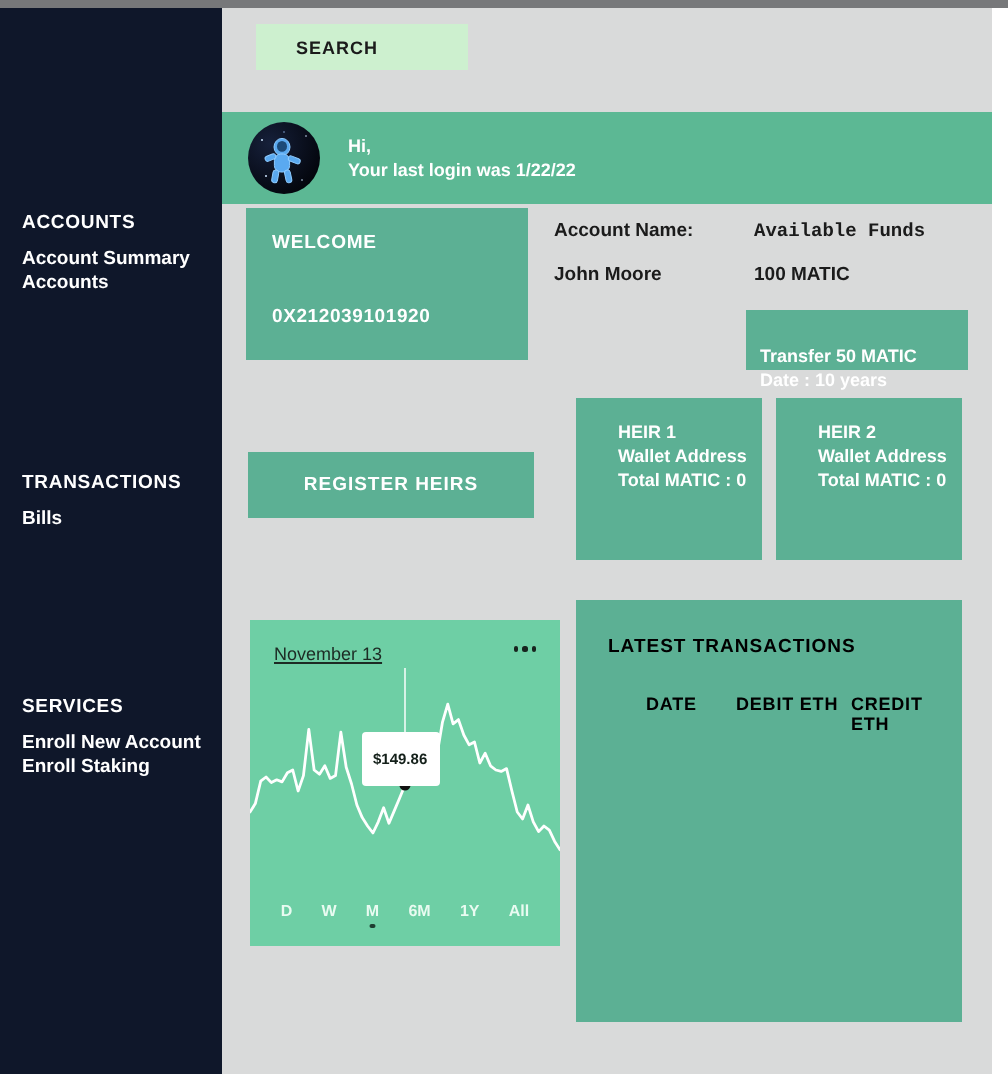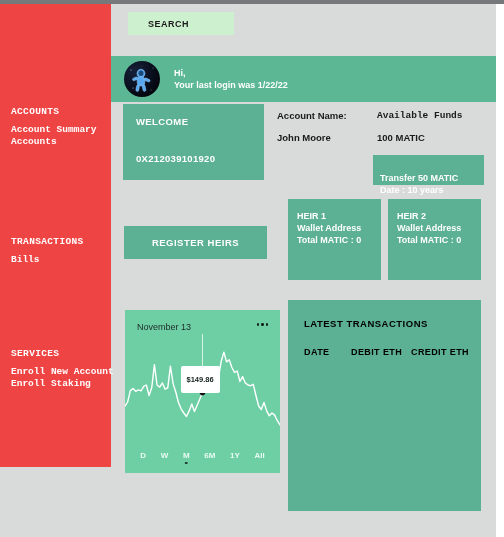--- a/index.html
+++ b/index.html
@@ -28,24 +28,23 @@
   .canvas {
     position: absolute;
     left: 0; top: 4px;
     width: 496px; height: 533px;
     background: #d9dada;
   }
   
   .sidebar {
     position: absolute;
     left: 0; top: 4px;
-    width: 111px; height: 463px;
-    background: #ef4444;
-    color: #ffffff;
-    font-family: Liberation Mono, monospace;
+    width: 111px; height: 533px;
+    background: #0f172a;
+    color: #ffffff;
   }
   .side-section { position: absolute; left: 11px; width: 100px; }
   .side-head {
     font-size: 9.5px;
     font-weight: bold;
     letter-spacing: 0.35px;
     color: #ffffff;
     margin: 0 0 7px 0;
     white-space: nowrap;
   }
@@ -154,21 +153,21 @@
     cursor: pointer;
   }
   
   .heir-card {
     position: absolute;
     top: 199px;
     width: 93px; height: 81px;
     background: #5cb094;
     color: #ffffff;
     box-sizing: border-box;
-    padding: 11px 0 0 9px;
+    padding: 11px 0 0 21px;
     font-size: 9px;
     font-weight: bold;
     line-height: 12px;
     cursor: pointer;
   }
   .heir-1 { left: 288px; }
   .heir-2 { left: 388px; }
   
   .tx-panel {
     position: absolute;
@@ -180,33 +179,33 @@
     padding: 18px 0 0 16px;
   }
   .tx-title {
     font-size: 9.5px; font-weight: bold; letter-spacing: 0.5px;
   }
   .tx-head-row {
     margin-top: 18px;
     font-size: 9px; font-weight: bold; letter-spacing: 0.4px;
     display: flex;
   }
-  .tx-head-row span.c0 { width: 47px; }
+  .tx-head-row span.c0 { width: 47px; margin-left: 19px; }
   .tx-head-row span.c1 { width: 60px; }
   
   .chart-card {
     position: absolute;
     left: 125px; top: 310px;
     width: 155px; height: 163px;
     background: #6ecfa5;
     overflow: hidden;
   }
   .chart-head {
     position: absolute; left: 12px; top: 12px;
-    font-size: 9px; color: #1d2b24;
+    font-size: 9px; color: #1d2b24; text-decoration: underline;
   }
   .chart-dots {
     position: absolute; right: 12px; top: 13px;
     display: flex; gap: 2px; cursor: pointer;
   }
   .chart-dots i {
     width: 2.5px; height: 2.5px; border-radius: 50%;
     background: #17241e; display: block;
   }
   .chart-svg { position: absolute; left: 0; top: 22px; }

